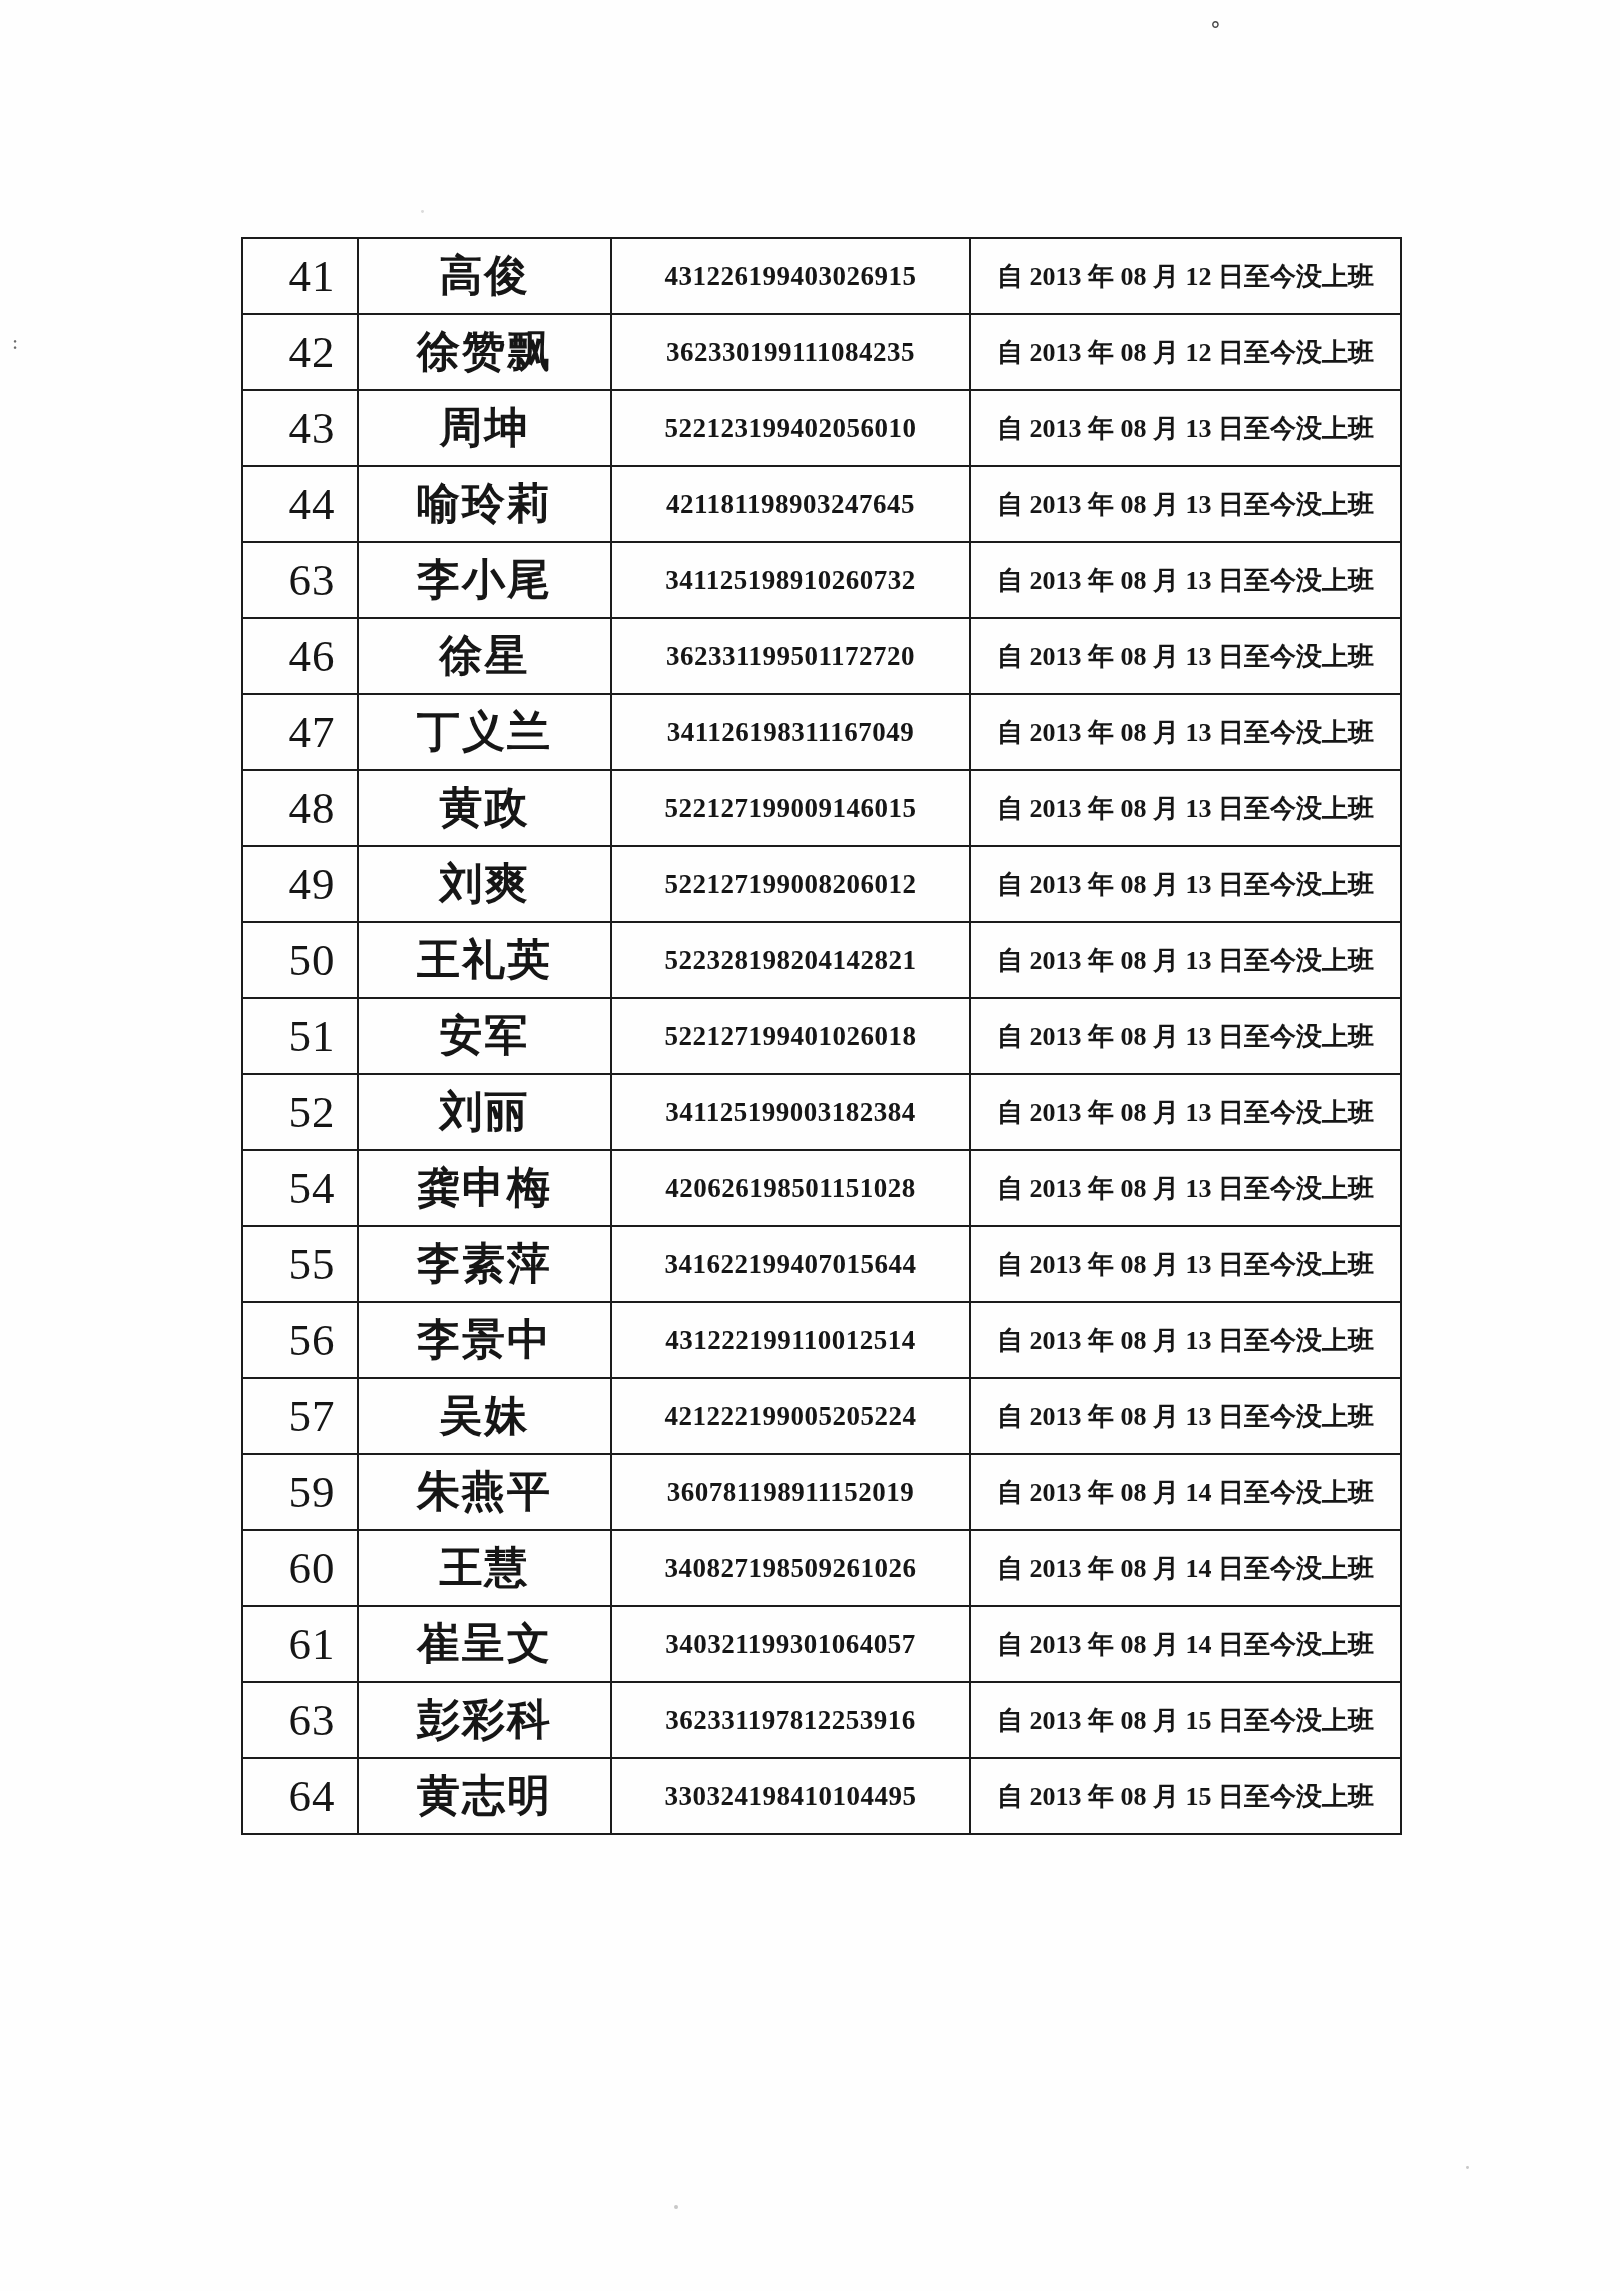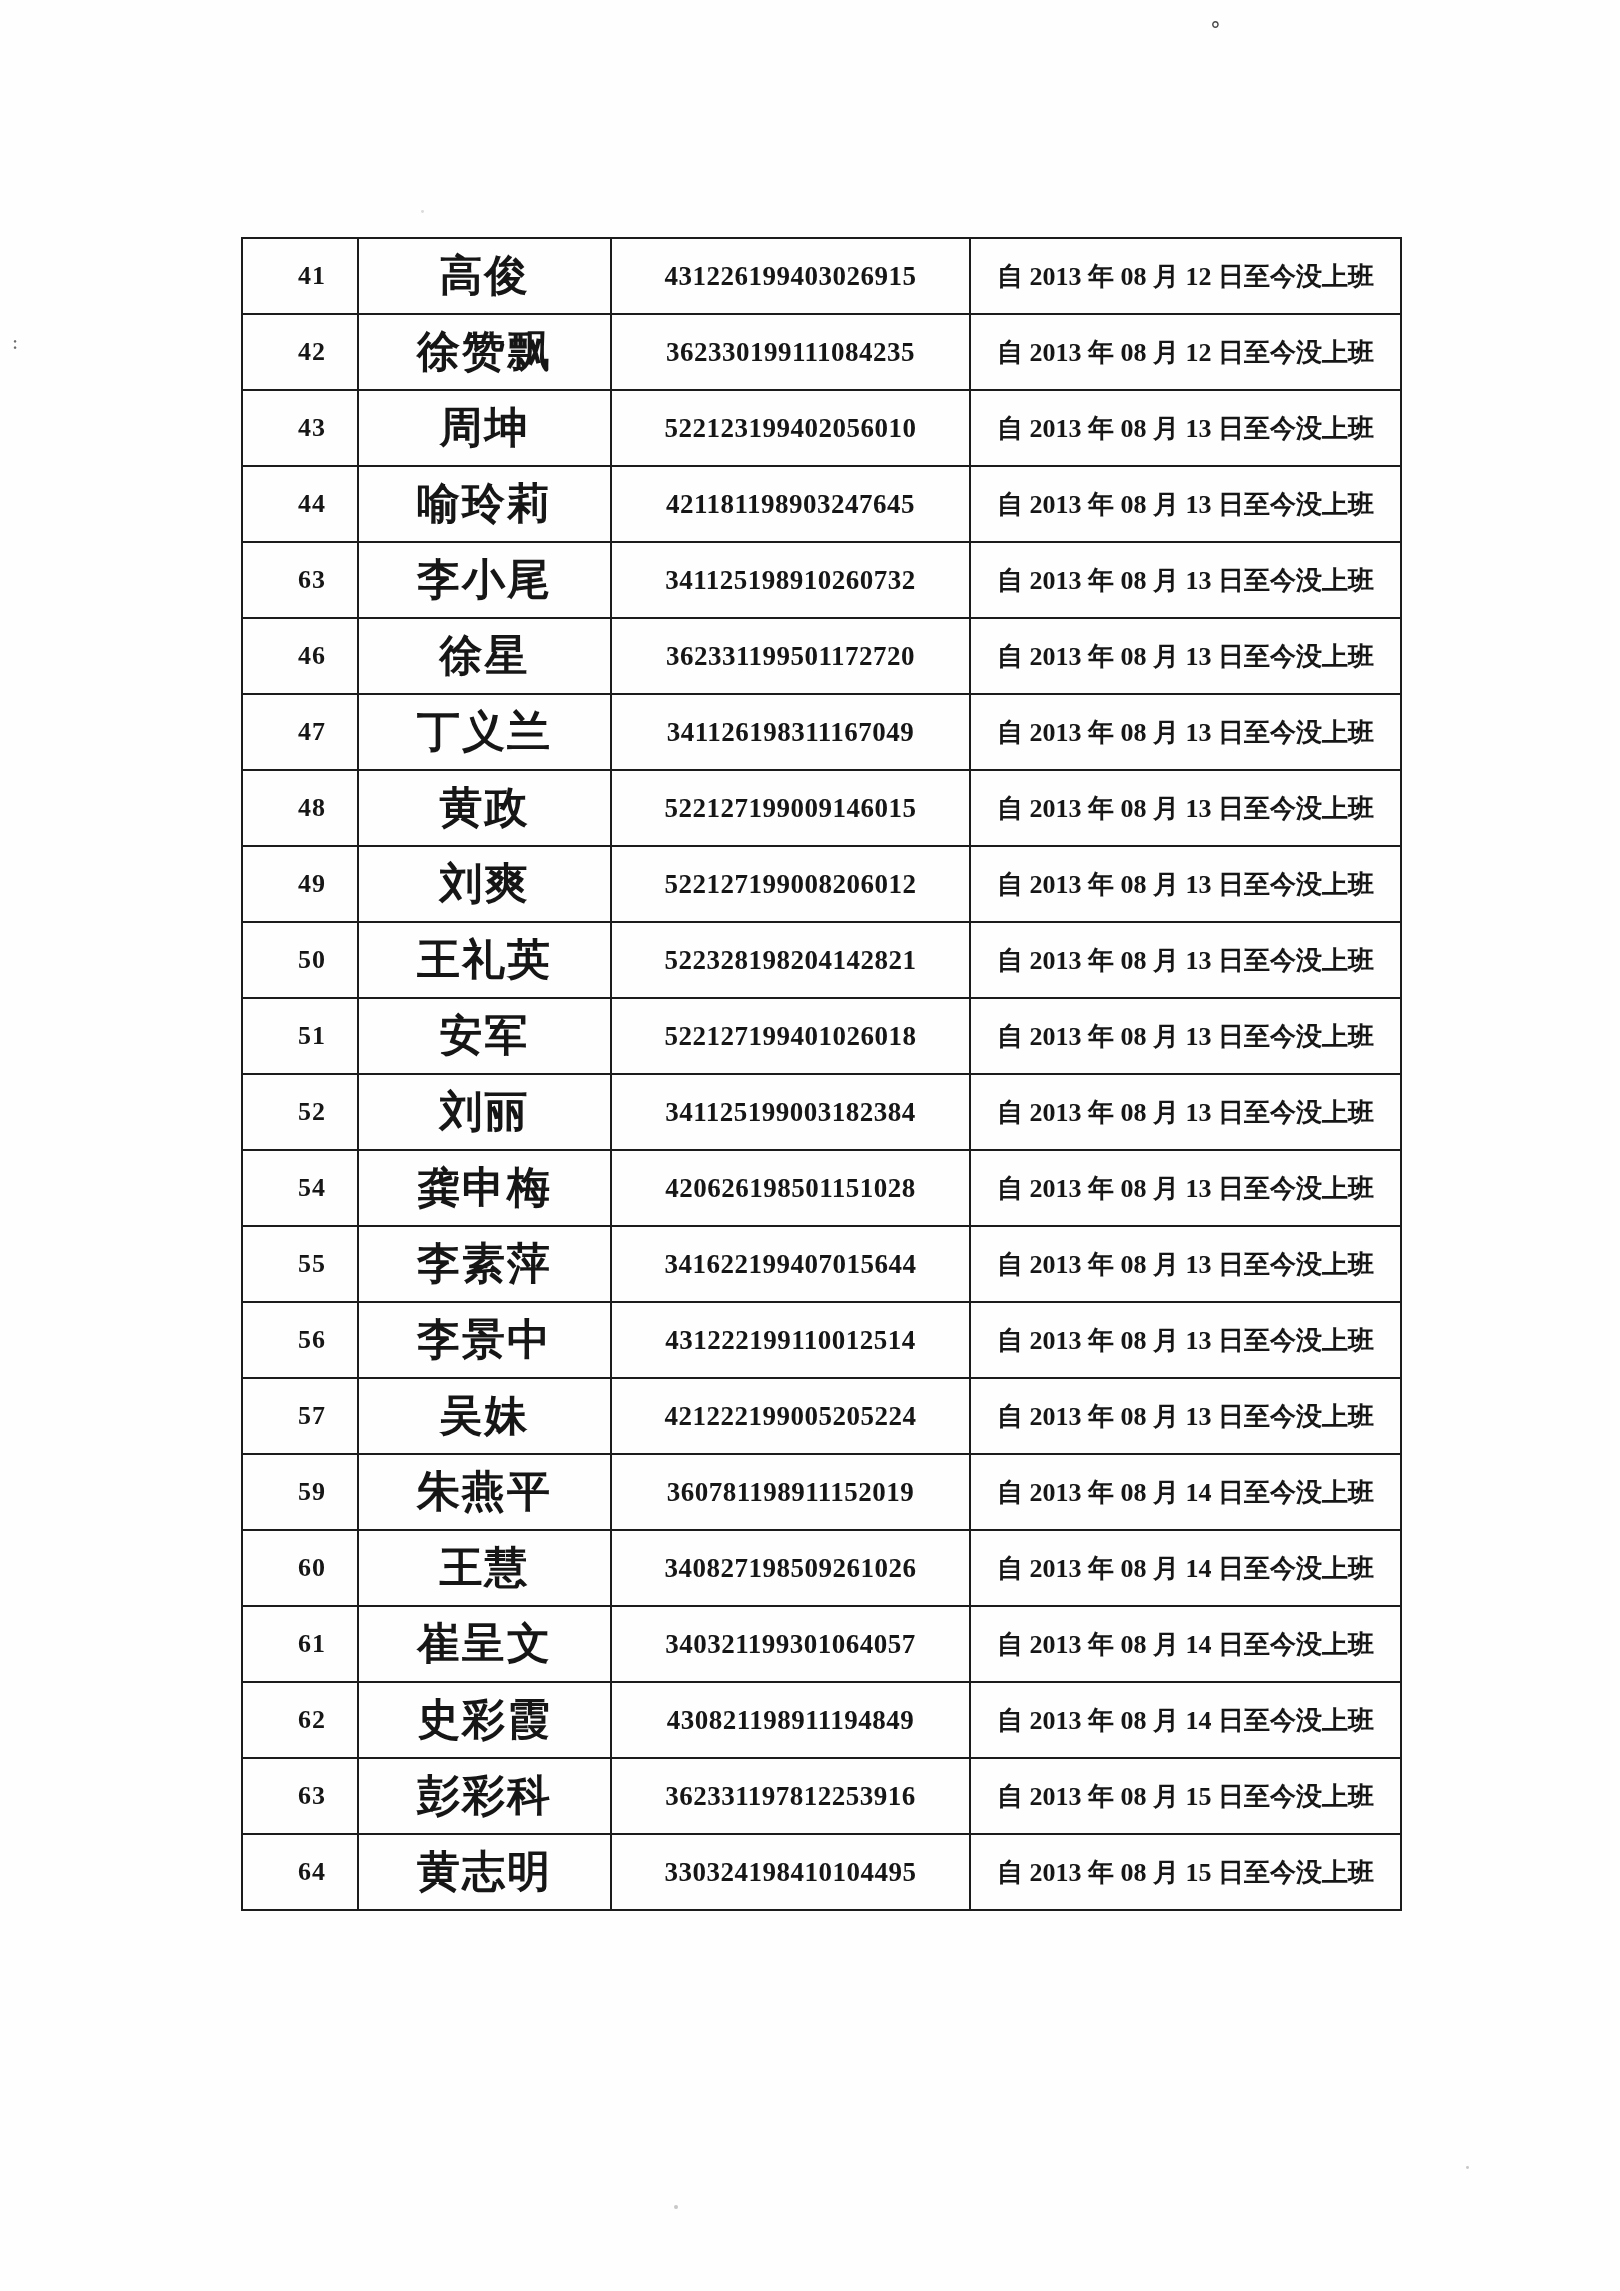--- a/index.html
+++ b/index.html
@@ -43,22 +43,22 @@
   }
   table.roster td {
     border: 2px solid #1c1c1c;
     height: 76px;
     text-align: center;
     vertical-align: middle;
     overflow: hidden;
     white-space: nowrap;
   }
   td.c-no {
-    font-size: 26px;
-    font-weight: 700;
+    font-size: 45px;
+    font-weight: 400;
     letter-spacing: 1px;
     padding-left: 24px;
   }
   td.c-name {
     font-size: 43px;
     font-weight: 600;
     letter-spacing: 2px;
   }
   td.c-id {
     font-size: 27px;
@@ -197,26 +197,20 @@
           <td class="c-id">340827198509261026</td>
           <td class="c-status">自 2013 年 08 月 14 日至今没上班</td>
         </tr>
         <tr>
           <td class="c-no">61</td>
           <td class="c-name">崔呈文</td>
           <td class="c-id">340321199301064057</td>
           <td class="c-status">自 2013 年 08 月 14 日至今没上班</td>
         </tr>
         <tr>
-          <td class="c-no">62</td>
-          <td class="c-name">史彩霞</td>
-          <td class="c-id">430821198911194849</td>
-          <td class="c-status">自 2013 年 08 月 14 日至今没上班</td>
-        </tr>
-        <tr>
           <td class="c-no">63</td>
           <td class="c-name">彭彩科</td>
           <td class="c-id">362331197812253916</td>
           <td class="c-status">自 2013 年 08 月 15 日至今没上班</td>
         </tr>
         <tr>
           <td class="c-no">64</td>
           <td class="c-name">黄志明</td>
           <td class="c-id">330324198410104495</td>
           <td class="c-status">自 2013 年 08 月 15 日至今没上班</td>

